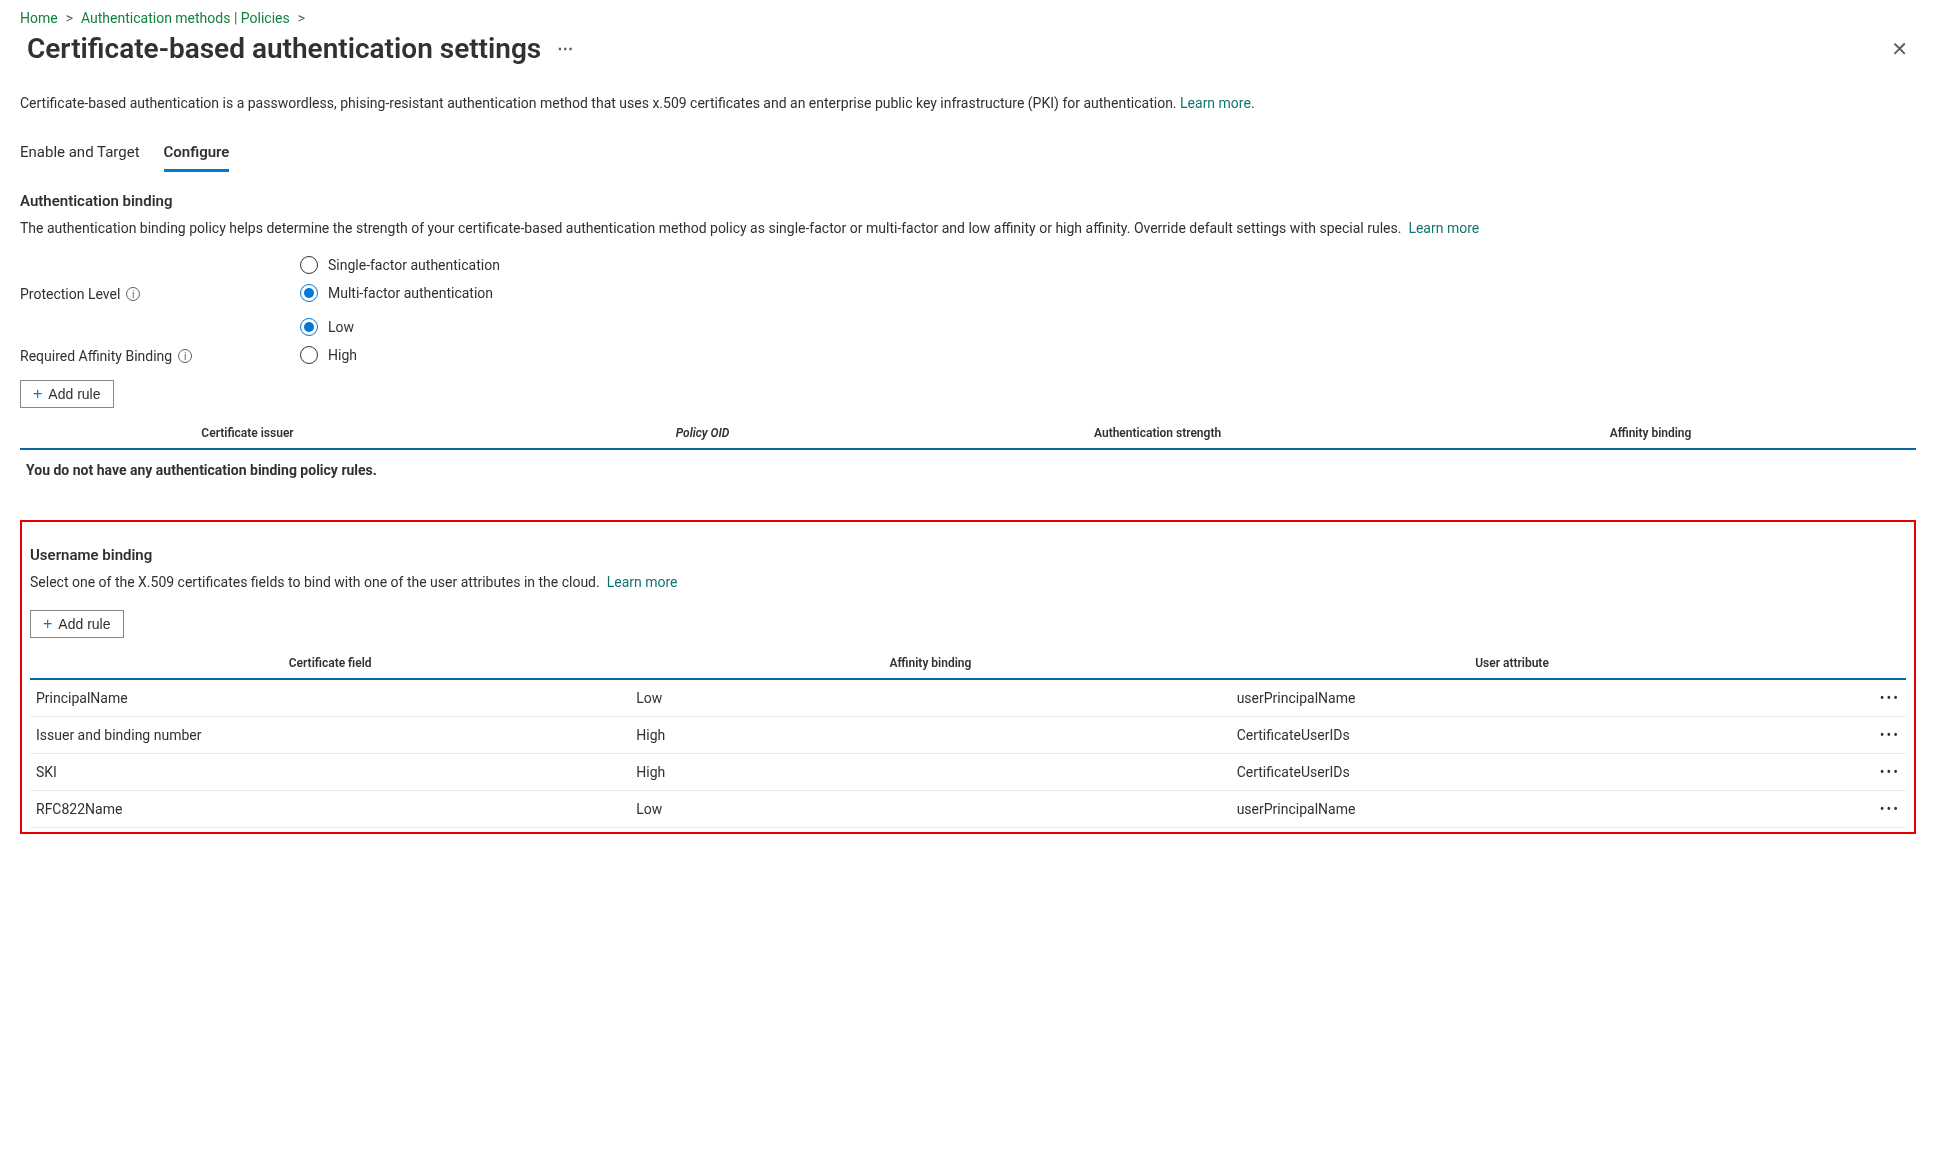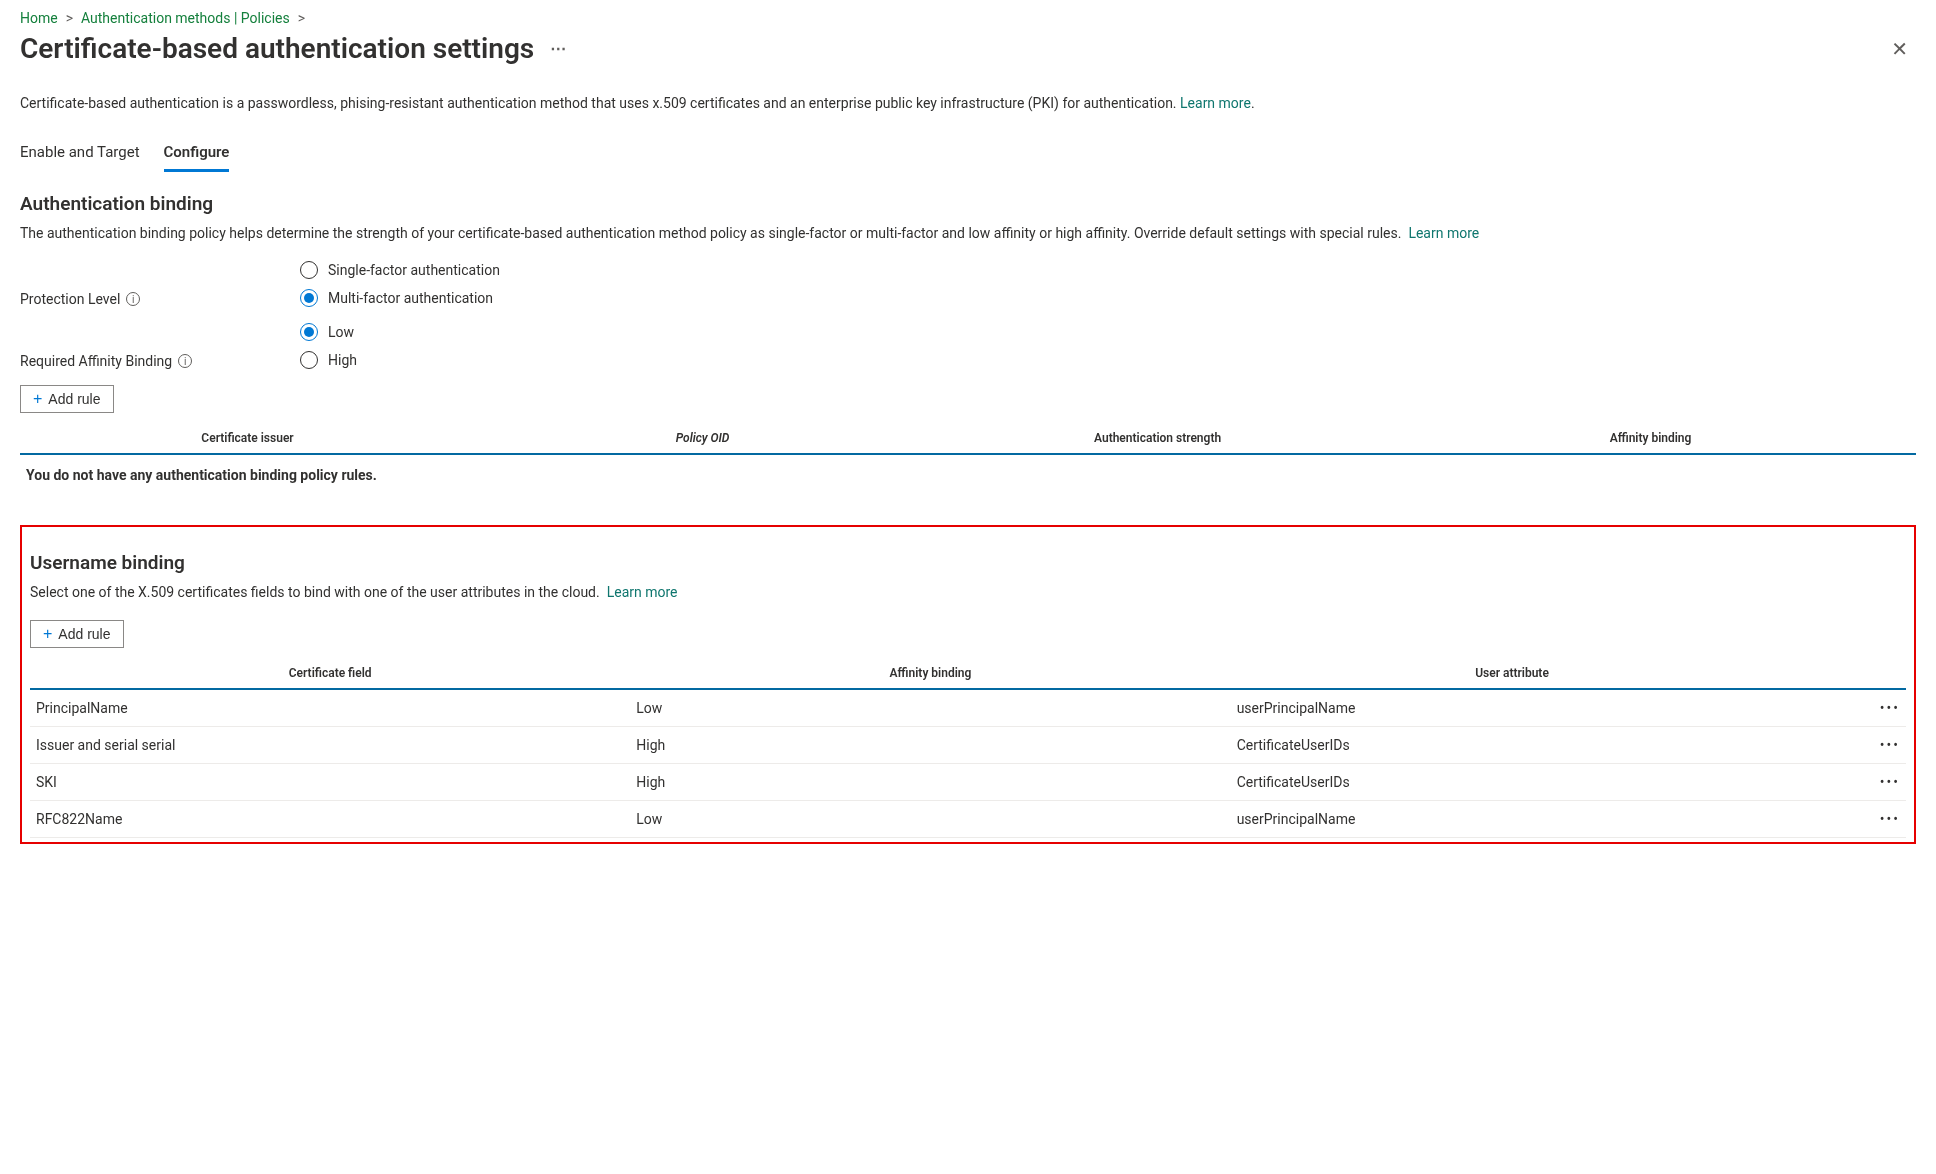--- a/index.html
+++ b/index.html
@@ -26,20 +26,21 @@
       text-decoration: none;
     }
     .breadcrumb .sep {
       color: #605e5c;
     }
     .header-row {
       display: flex;
       align-items: center;
       justify-content: space-between;
       margin-bottom: 30px;
+      margin-left: 7px;
     }
     .page-title {
       font-size: 28px;
       font-weight: 600;
       color: #323130;
       display: flex;
       align-items: center;
       gap: 16px;
     }
     .title-more {
@@ -76,21 +77,21 @@
       font-size: 15px;
       color: #323130;
       cursor: pointer;
       border-bottom: 3px solid transparent;
     }
     .tab.active {
       font-weight: 600;
       border-bottom-color: #0078d4;
     }
     .section-heading {
-      font-size: 19px;
+      font-size: 15px;
       font-weight: 600;
       margin-bottom: 10px;
     }
     .section-desc {
       font-size: 14px;
       color: #323130;
       margin-bottom: 20px;
     }
     .form-row {
       display: flex;
@@ -319,21 +320,21 @@
       </tr>
     </thead>
     <tbody id="username-rows">
         <tr>
           <td>PrincipalName</td>
           <td>Low</td>
           <td>userPrincipalName</td>
           <td class="row-more"><span>•••</span></td>
         </tr>
         <tr>
-          <td>Issuer and serial serial</td>
+          <td>Issuer and binding number</td>
           <td>High</td>
           <td>CertificateUserIDs</td>
           <td class="row-more"><span>•••</span></td>
         </tr>
         <tr>
           <td>SKI</td>
           <td>High</td>
           <td>CertificateUserIDs</td>
           <td class="row-more"><span>•••</span></td>
         </tr>

